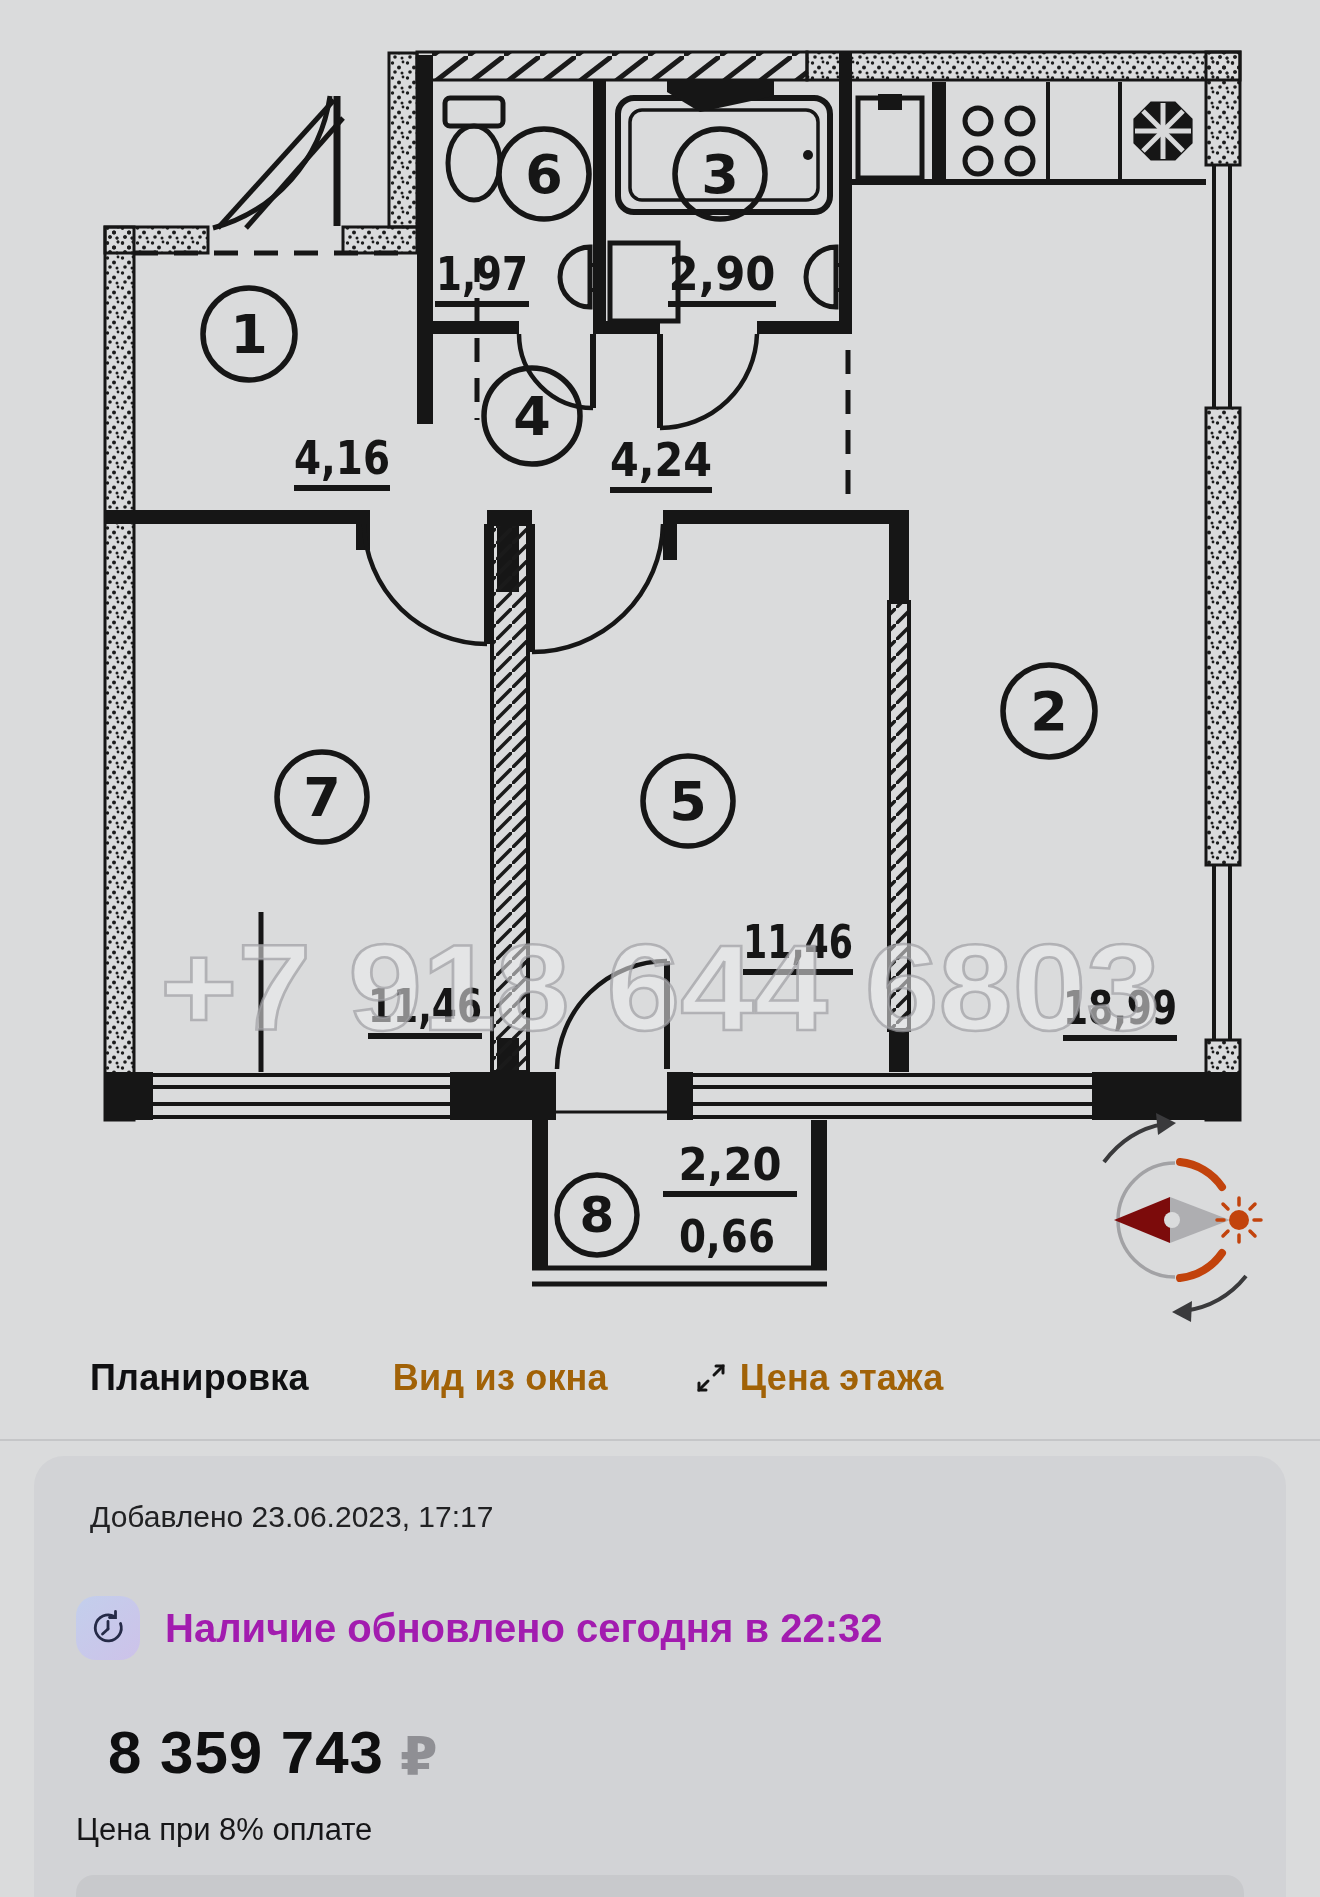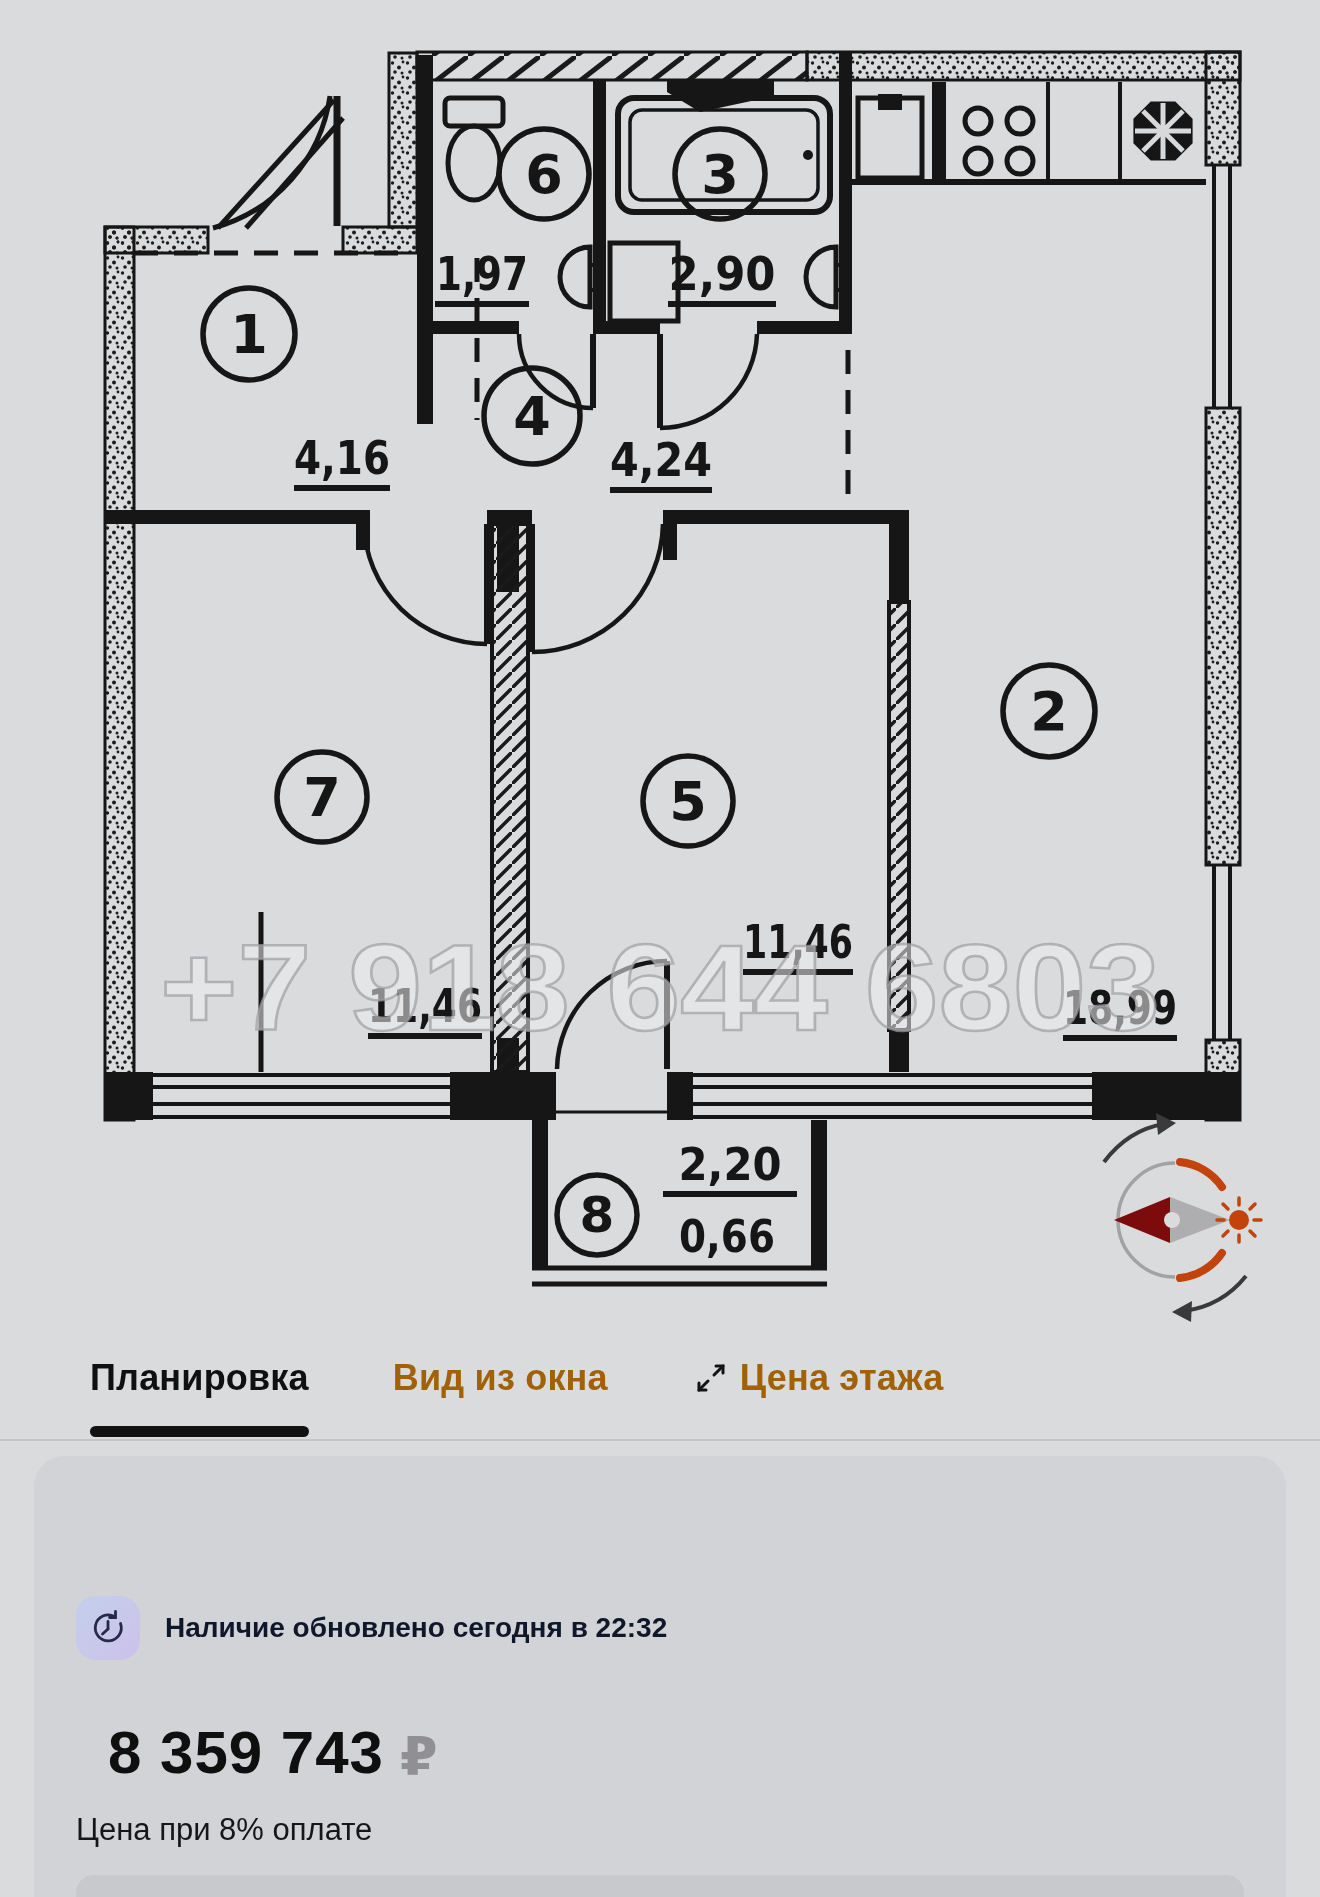--- a/index.html
+++ b/index.html
@@ -8,38 +8,38 @@
     background:#dadbdc;
     font-family:"Liberation Sans", sans-serif;
     -webkit-font-smoothing:antialiased;
   }
   .plan-wrap{position:absolute;left:0;top:0;width:1320px;height:1330px;}
   .plan-wrap svg{display:block;}
 
   
   .tabs{position:absolute;left:0;top:1330px;width:1320px;height:111px;
         display:flex;align-items:flex-start;padding:28px 0 0 90px;box-sizing:border-box;gap:84px;}
-  .tab{display:flex;flex-direction:column;cursor:pointer;}
+  .tab{display:flex;cursor:pointer;}
   .tab-row{display:flex;align-items:center;gap:10px;}
   .tab-label{font-size:36px;font-weight:700;color:#a16207;letter-spacing:.2px;line-height:40px;}
   .tab--active .tab-label{color:#101012;}
   .tab-underline{height:11px;border-radius:6px;background:#111;margin-top:28px;display:none;}
   .tab--active .tab-underline{display:block;}
   .expand-ic{width:38px;height:38px;flex:0 0 auto;}
   .tabs-divider{position:absolute;left:0;top:1439px;width:1320px;height:2px;background:#c5c6c8;}
 
   
   .card{position:absolute;left:34px;top:1456px;width:1252px;height:480px;
         background:#d2d3d6;border-radius:30px;}
   .added{position:absolute;left:56px;top:42px;font-size:30px;line-height:38px;color:#212123;}
   .avail-row{position:absolute;left:42px;top:140px;display:flex;align-items:center;gap:25px;}
   .clock-badge{width:64px;height:64px;border-radius:20px;
         background:linear-gradient(135deg,#c3cfec 0%,#cdc2e9 100%);
         display:flex;align-items:center;justify-content:center;}
-  .avail-text{font-size:28px;font-weight:600;color:#0f172a;}
+  .avail-text{font-size:40px;font-weight:600;color:#a21caf;}
   .price-row{position:absolute;left:42px;top:262px;display:flex;align-items:flex-end;gap:16px;margin-left:32px;}
   .price-value{font-size:60px;font-weight:800;color:#0f0f10;letter-spacing:1px;font-family:"Liberation Sans",sans-serif;}
   .price-cur{font-size:54px;font-weight:700;color:#8f8f94;font-family:"DejaVu Sans",sans-serif;line-height:60px;}
   .price-note{position:absolute;left:42px;top:356px;font-size:31px;font-weight:500;color:#161618;}
   .next-strip{position:absolute;left:42px;top:419px;width:1168px;height:44px;border-radius:18px;background:#c8c9cc;}
 </style>
 </head>
 <body>
 
 <div class="plan-wrap">
@@ -304,20 +304,21 @@
             <polyline points="14,31 7,31 7,24"></polyline>
         </g>
       </svg>
       <span class="tab-label">Цена этажа</span>
     </div>
   </div>
 </div>
 <div class="tabs-divider"></div>
 
 <div class="card">
+  <div class="added">Добавлено 23.06.2023, 17:17</div>
 
   <div class="avail-row">
     <div class="clock-badge">
       <svg width="40" height="40" viewBox="0 0 40 40">
         <g stroke="#252a47" stroke-width="2.8" fill="none" stroke-linecap="round">
           <path d="M 26.5,8.5 A 13 13 0 1 0 32.5,15.5"></path>
           <polyline points="27.5,3.5 27.5,9.5 21.5,9.5"></polyline>
           <line x1="20" y1="21" x2="20" y2="13.5"></line>
           <line x1="20" y1="21" x2="14.5" y2="26"></line>
         </g>

